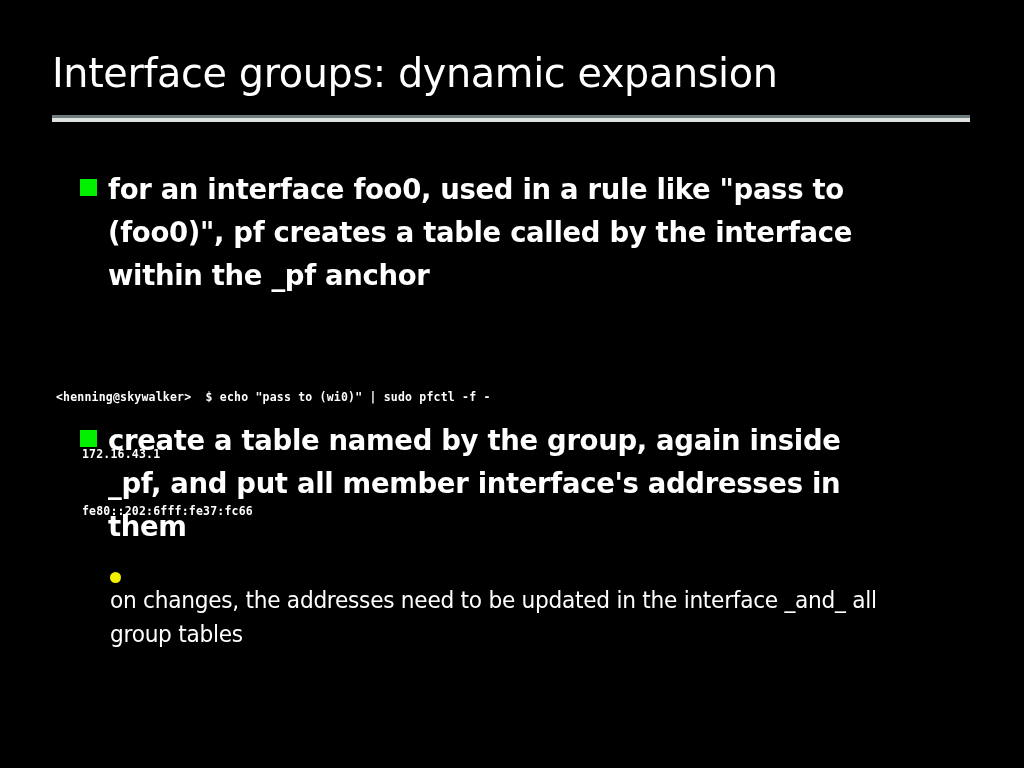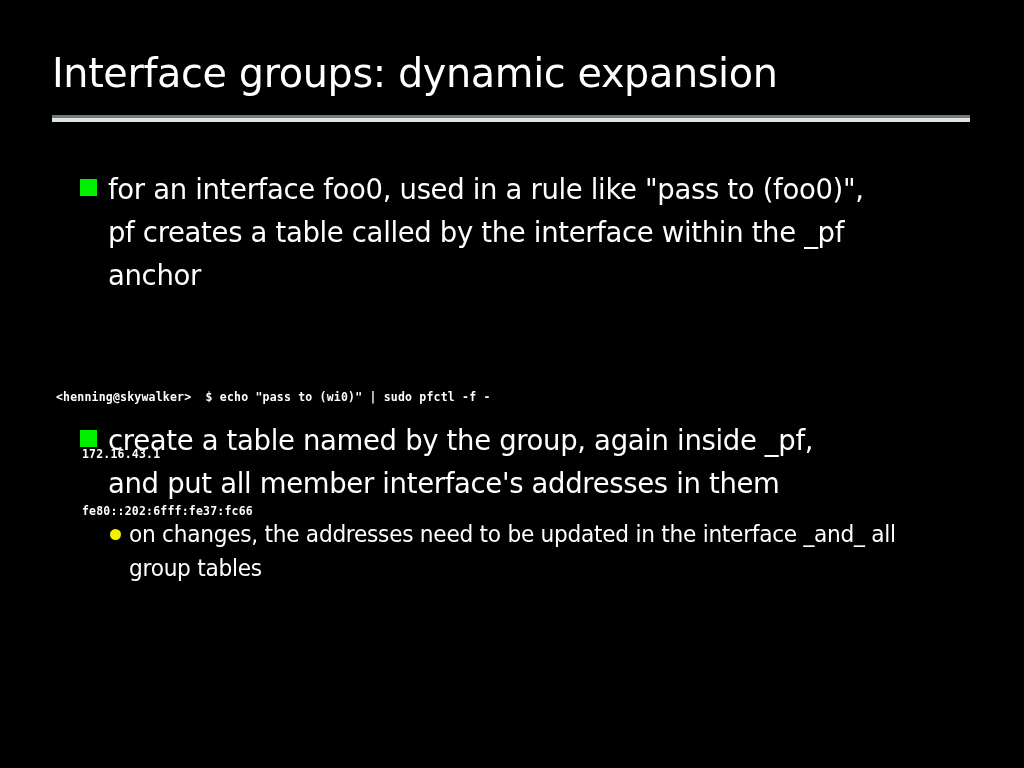--- a/index.html
+++ b/index.html
@@ -76,20 +76,21 @@
     position: relative;
     display: flex;
     align-items: flex-start;
   }
 
   
   .lvl1 {
     padding-left: 80px;
     padding-right: 60px;
     margin-bottom: 4px;
+    font-weight: bold;
   }
   .lvl1 .marker {
     flex: 0 0 auto;
     width: 17px;
     height: 17px;
     background: #00F000;
     margin-top: 11px;
     margin-right: 11px;
   }
   .lvl1 .btext {
@@ -102,20 +103,21 @@
     transform: scaleX(0.965);
     transform-origin: left top;
     max-width: 790px;
   }
 
   
   .lvl2 {
     padding-left: 110px;
     padding-right: 46px;
     margin-bottom: 0px;
+    flex-direction: column;
   }
   .lvl2 .marker {
     flex: 0 0 auto;
     width: 11px;
     height: 11px;
     border-radius: 50%;
     background: #F2F200;
     margin-top: 12px;
     margin-right: 8px;
   }

